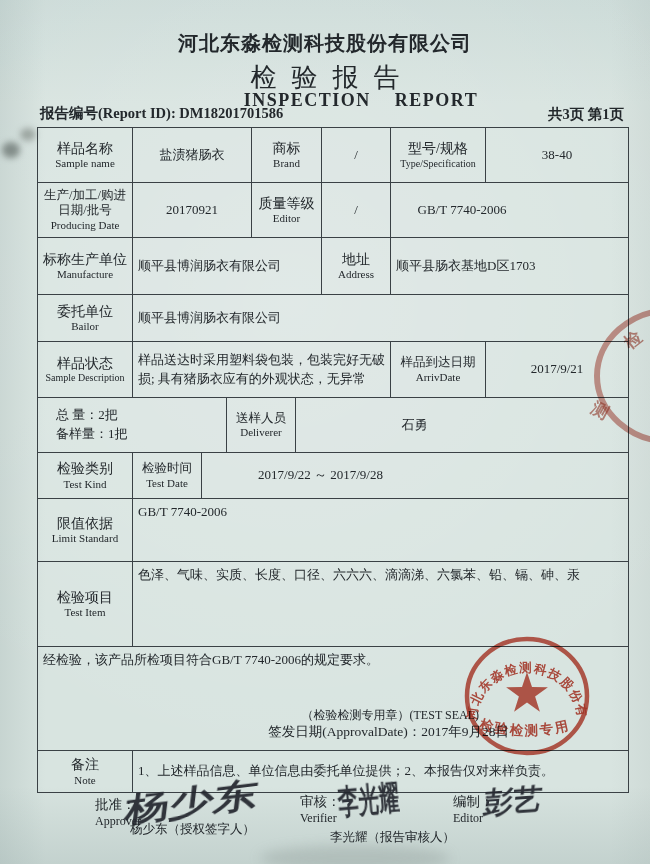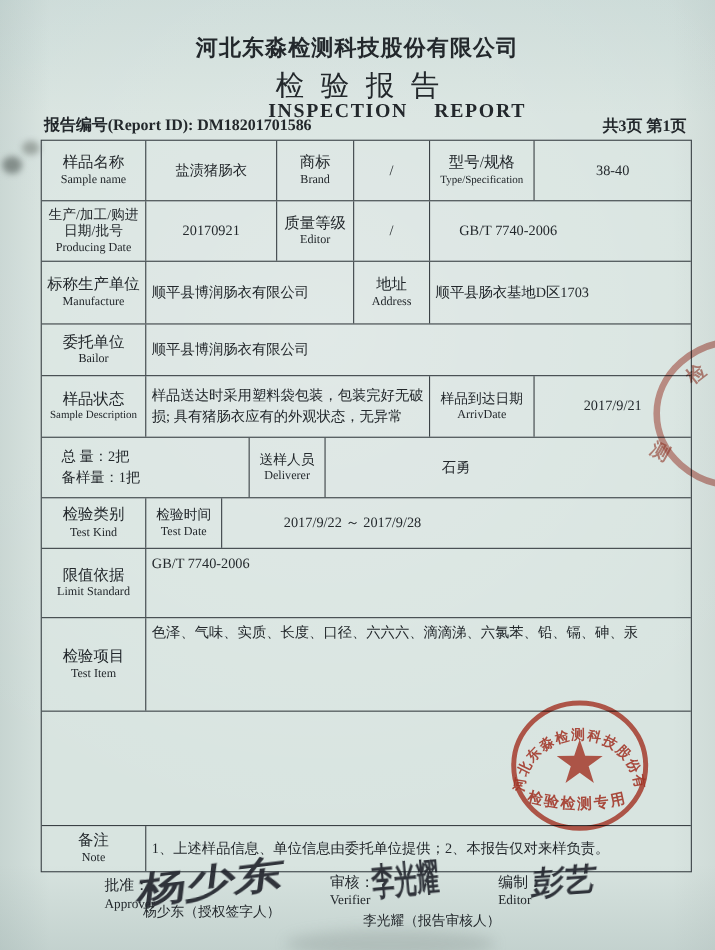--- a/index.html
+++ b/index.html
@@ -214,20 +214,25 @@
     <div class="cell" style="width:95px">
       <div class="lab-cn">检验项目</div>
       <div class="lab-en">Test Item</div>
     </div>
     <div class="cell topleft" style="width:495px">
       <div class="val">色泽、气味、实质、长度、口径、六六六、滴滴涕、六氯苯、铅、镉、砷、汞</div>
     </div>
   </div>
 
   <div class="row" style="height:103px">
+    <div class="cell topleft" style="width:495px">
+      <div class="val">经检验，该产品所检项目符合GB/T 7740-2006的规定要求。</div>
+      <div class="seal-note">（检验检测专用章）(TEST SEAL)</div>
+      <div class="approval"><span>签发日期(ApprovalDate)：</span><span>2017年9月28日</span></div>
+    </div>
   </div>
 
   <div class="row" style="height:41px">
     <div class="cell" style="width:95px">
       <div class="lab-cn">备注</div>
       <div class="lab-en">Note</div>
     </div>
     <div class="cell left" style="width:495px">
       <div class="val">1、上述样品信息、单位信息由委托单位提供；2、本报告仅对来样负责。</div>
     </div>

